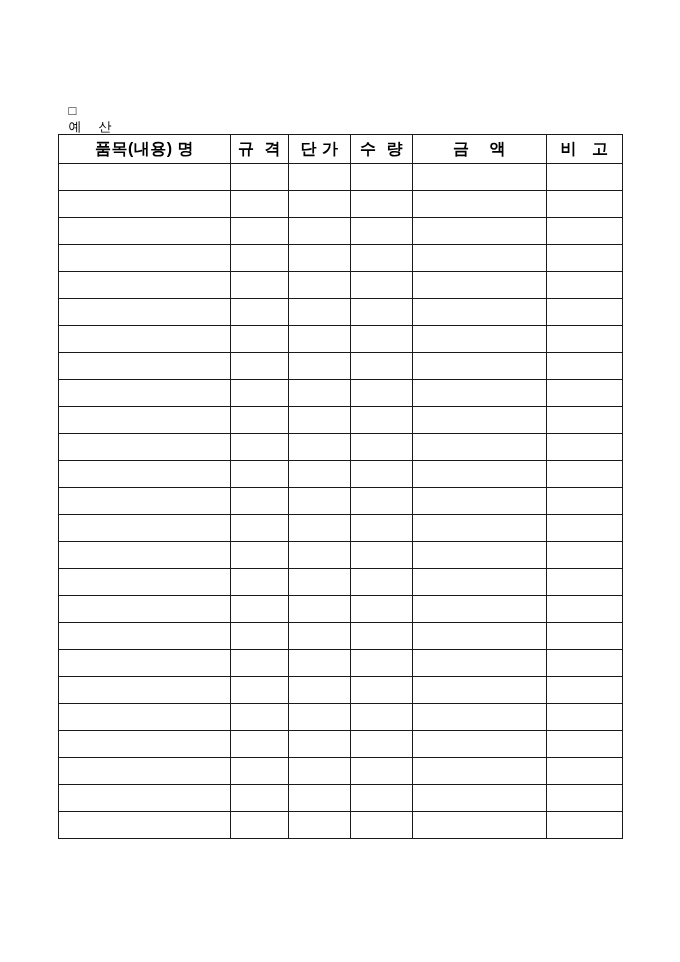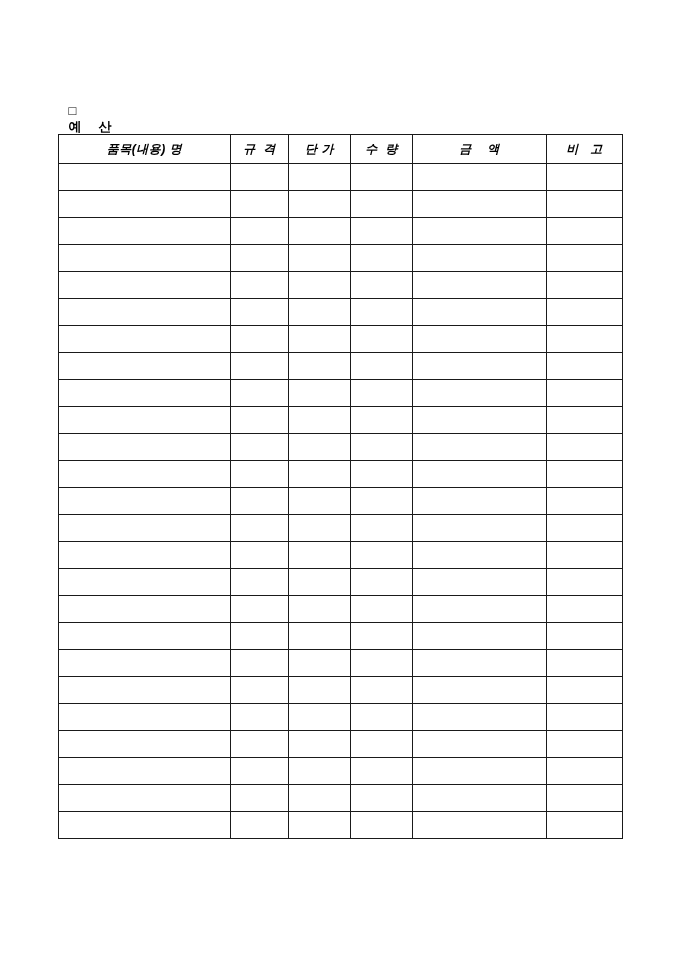--- a/index.html
+++ b/index.html
@@ -18,21 +18,21 @@
     position: relative;
     width: 680px;
     height: 962px;
     box-sizing: border-box;
   }
   .section-heading {
     position: absolute;
     left: 52px;
     top: 88px;
     font-size: 13px;
-    font-weight: bold;
+    font-weight: normal;
     letter-spacing: 0.5px;
     white-space: pre;
   }
   .budget-table {
     position: absolute;
     left: 58px;
     top: 134px;
     width: 564px;
     border-collapse: collapse;
     table-layout: fixed;
@@ -43,25 +43,24 @@
     height: 26px;
     padding: 0;
     font-size: 11px;
     font-weight: normal;
     text-align: center;
     vertical-align: middle;
     background: #ffffff;
   }
   .budget-table thead th {
     font-weight: bold;
-    font-size: 12px;
+    font-size: 16px;
     height: 28px;
     letter-spacing: 0.5px;
     white-space: pre;
-    font-style: italic;
   }
   .col-item    { width: 172px; }
   .col-spec    { width: 58px; }
   .col-price   { width: 62px; }
   .col-qty     { width: 62px; }
   .col-amount  { width: 134px; }
   .col-note    { width: 76px; }
 </style>
 </head>
 <body>

